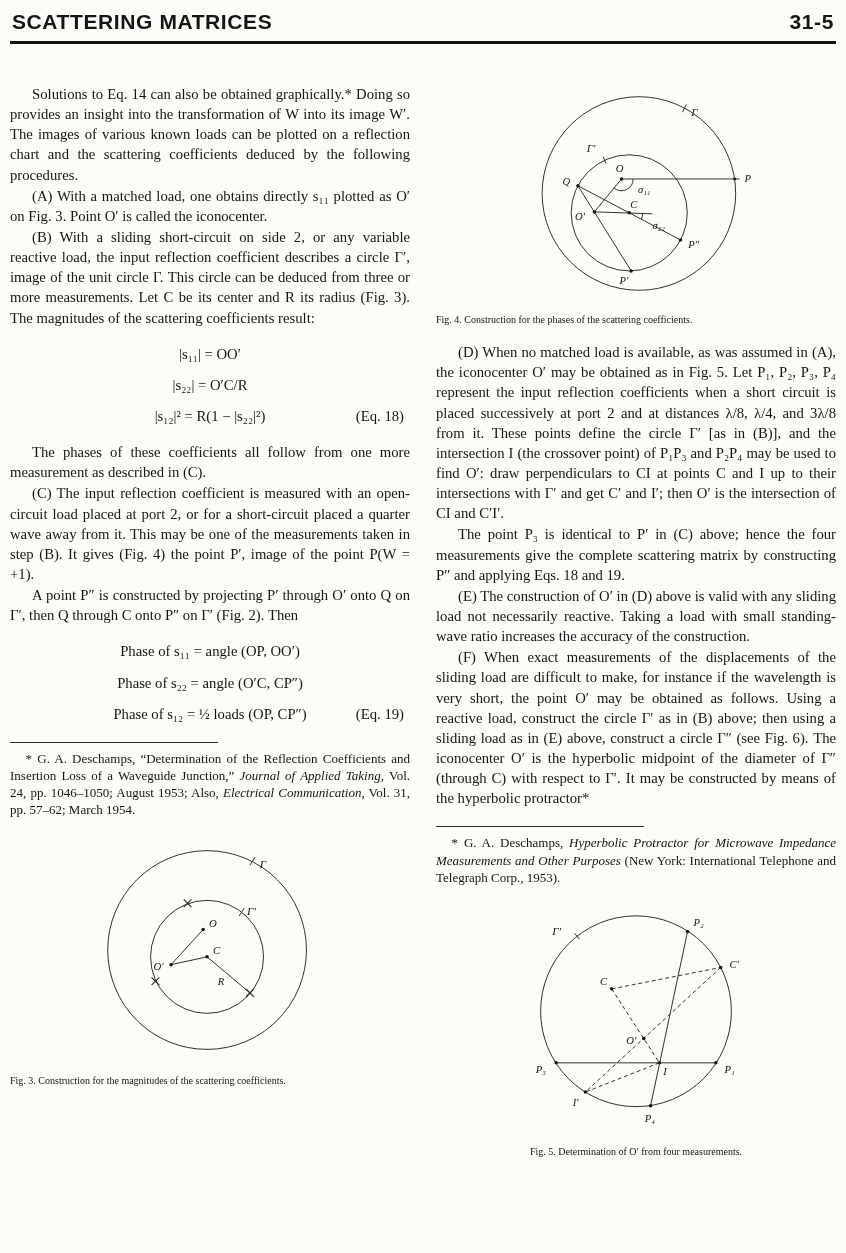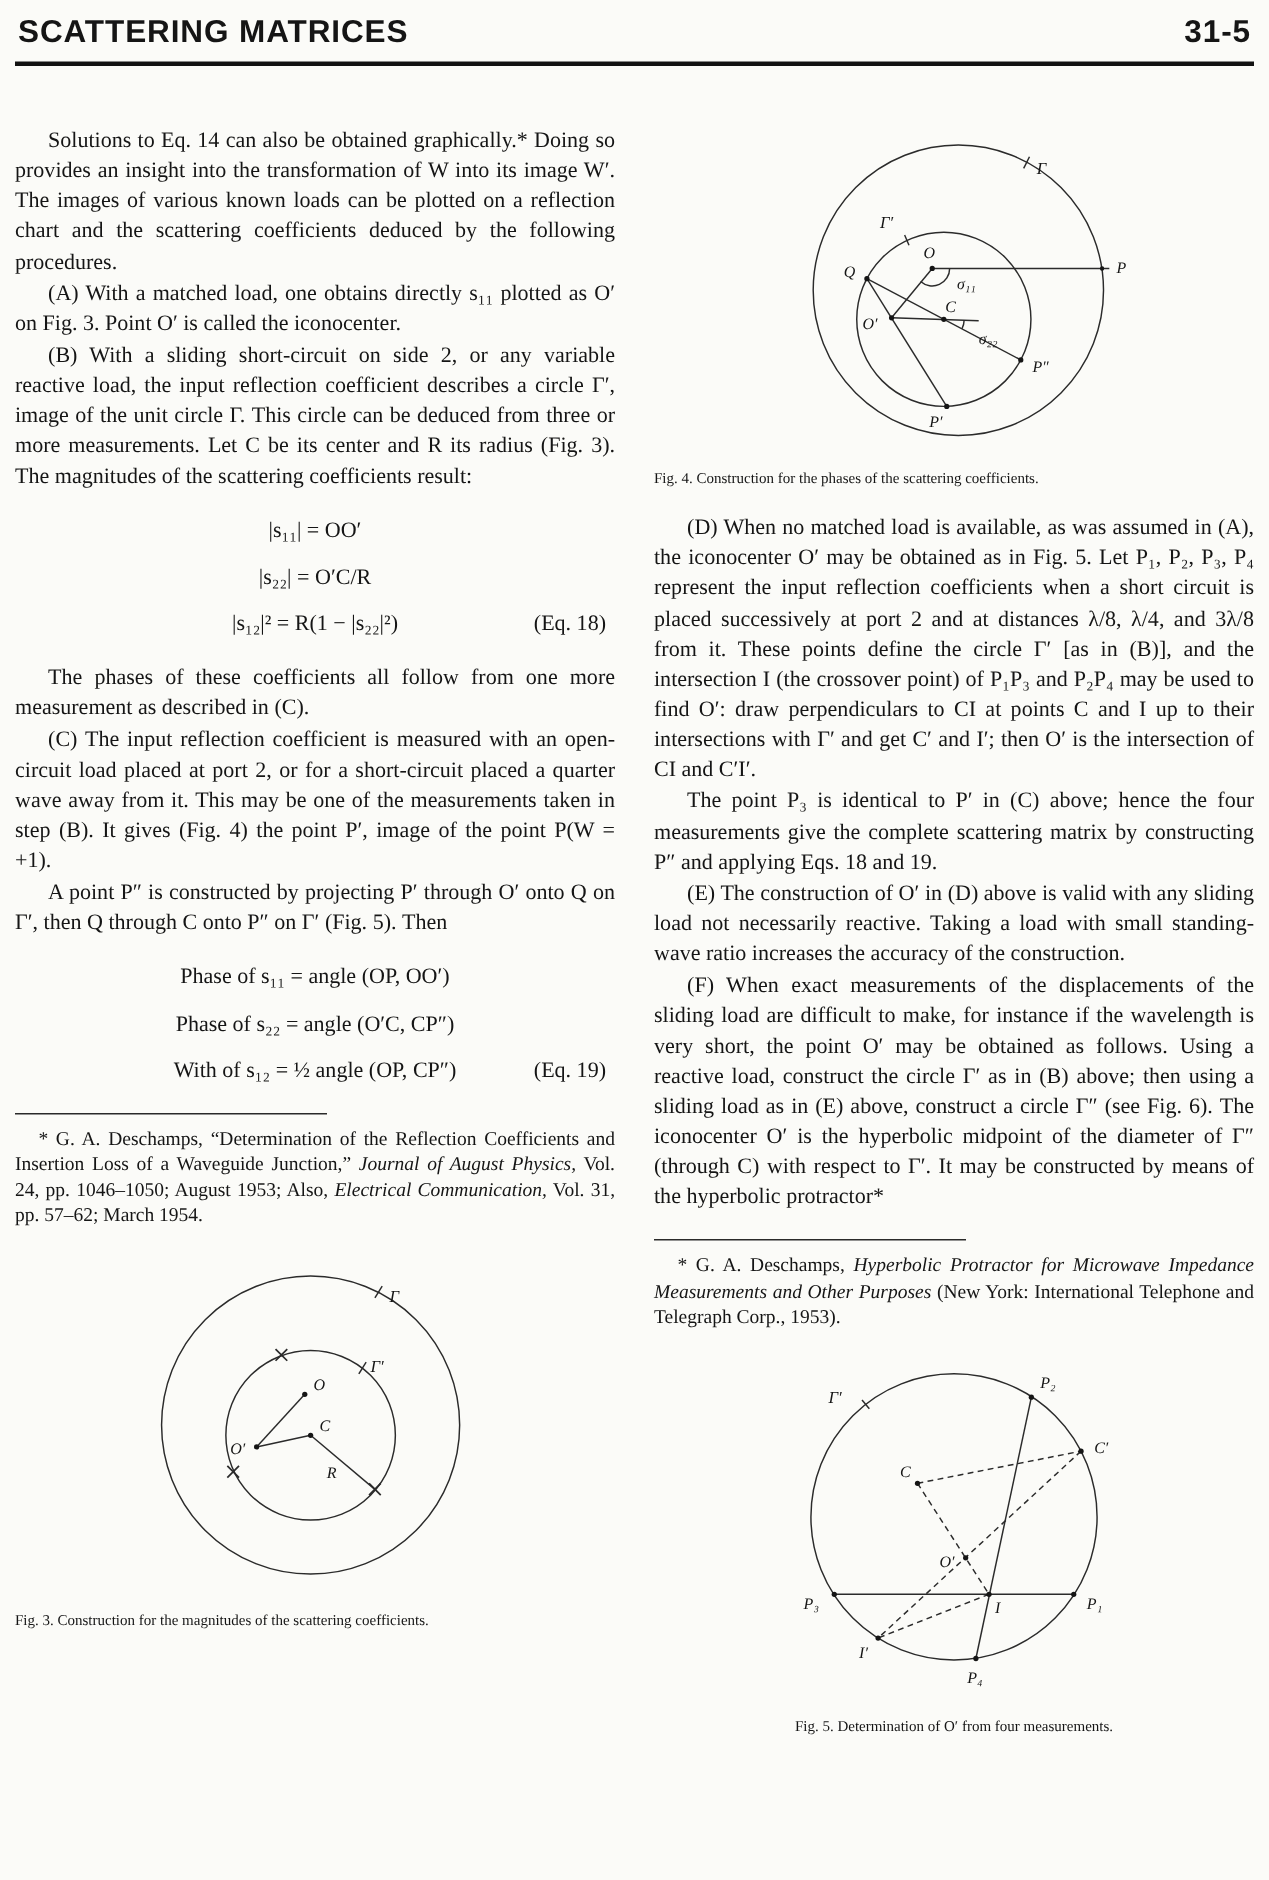--- a/index.html
+++ b/index.html
@@ -71,38 +71,38 @@
           <span>|s₂₂| = O′C/R</span>
         </div>
         <div class="eq-line">
           <span>|s₁₂|² = R(1 − |s₂₂|²)</span>
           <span class="eq-label">(Eq. 18)</span>
         </div>
       </div>
 
       <p class="body-text">The phases of these coefficients all follow from one more measurement as described in (C).</p>
       <p class="body-text">(C) The input reflection coefficient is measured with an open-circuit load placed at port 2, or for a short-circuit placed a quarter wave away from it. This may be one of the measurements taken in step (B). It gives (Fig. 4) the point P′, image of the point P(W = +1).</p>
-      <p class="body-text">A point P″ is constructed by projecting P′ through O′ onto Q on Γ′, then Q through C onto P″ on Γ′ (Fig. 5). Then</p>
+      <p class="body-text">A point P″ is constructed by projecting P′ through O′ onto Q on Γ′, then Q through C onto P″ on Γ′ (Fig. 2). Then</p>
 
       <div class="eq-block">
         <div class="eq-line">
           <span>Phase of s₁₁ = angle (OP, OO′)</span>
         </div>
         <div class="eq-line">
           <span>Phase of s₂₂ = angle (O′C, CP″)</span>
         </div>
         <div class="eq-line">
-          <span>With of s₁₂ = ½ angle (OP, CP″)</span>
+          <span>Phase of s₁₂ = ½ loads (OP, CP″)</span>
           <span class="eq-label">(Eq. 19)</span>
         </div>
       </div>
 
       <div class="footnote-block">
         <div class="footnote-rule"></div>
-        <p class="footnote-text"><span>* G. A. Deschamps, “Determination of the Reflection Coefficients and Insertion Loss of a Waveguide Junction,” </span><span class="it">Journal of August Physics,</span><span> Vol. 24, pp. 1046–1050; August 1953; Also, </span><span class="it">Electrical Communication,</span><span> Vol. 31, pp. 57–62; March 1954.</span></p>
+        <p class="footnote-text"><span>* G. A. Deschamps, “Determination of the Reflection Coefficients and Insertion Loss of a Waveguide Junction,” </span><span class="it">Journal of Applied Taking,</span><span> Vol. 24, pp. 1046–1050; August 1953; Also, </span><span class="it">Electrical Communication,</span><span> Vol. 31, pp. 57–62; March 1954.</span></p>
       </div>
 
       <figure class="fig">
         <svg class="fig-art" width="244" height="226" viewBox="0 0 250 232">
           <g fill="none" stroke="#2b2b2b" stroke-width="1">
             <circle cx="122" cy="115" r="102"></circle>
             <circle cx="122" cy="122" r="58"></circle>
             <line x1="85" y1="130" x2="118" y2="94"></line>
             <line x1="85" y1="130" x2="122" y2="122"></line>
             <line x1="122" y1="122" x2="166" y2="159"></line>

